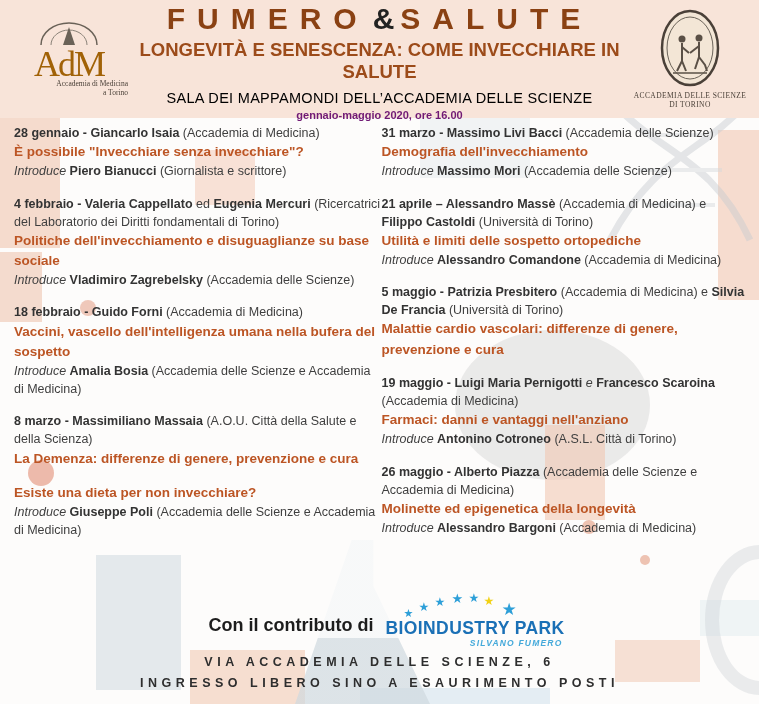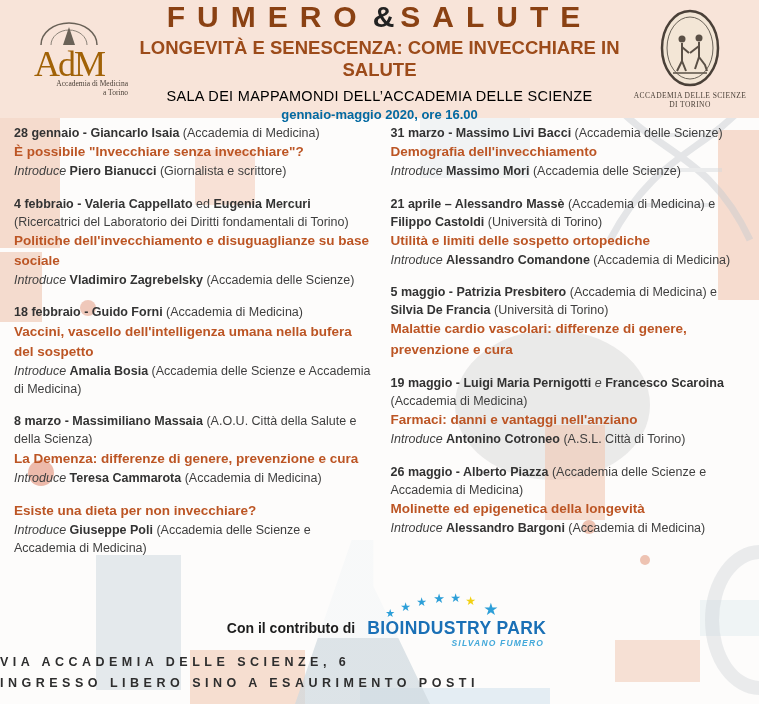--- a/index.html
+++ b/index.html
@@ -43,53 +43,53 @@
   .logo { width:118px; flex:0 0 auto; text-align:center; font-family:"Liberation Serif", serif; color:#4a4038; }
   .adm-abbr { font-size:36px; line-height:30px; letter-spacing:-2px; color:#a16207; }
   .adm-cap  { font-size:7.5px; line-height:9px; color:#4a4038;text-align:right; }
   .seal-cap { font-size:7.5px; line-height:9px; color:#4a4038; letter-spacing:.4px; }
   .head-center { flex:1 1 auto; text-align:center; padding-top:4px; }
   .main-title { font-size:30px; font-weight:bold; color:#8a4113; line-height:34px; }
   .main-title .sp { letter-spacing:12px; }
   .main-title .amp { color:#222222; letter-spacing:2px; margin:0 4px; }
   .subtitle { font-size:18.5px; font-weight:bold; color:#9c4b1a; margin-top:3px; }
   .venue { font-size:14.5px; color:#000000; margin-top:7px; letter-spacing:.3px; }
-  .dates { font-size:13px; font-weight:bold; color:#0369a1; margin-top:3px; }
+  .dates { font-size:11px; font-weight:bold; color:#701a75; margin-top:3px; }
   
   .columns {
     position:absolute; top:124px; left:14px; right:10px; z-index:2;
-    display:flex; gap:18px;
+    display:flex; 
   }
   .col { flex:1 1 0; min-width:0; }
   .event { margin-bottom:14px; font-size:12.5px; line-height:1.45; color:#3f3f3f; }
   .event-head span.b { font-weight:bold; color:#333333; }
   .event-head span.i, .event-intro span.i { font-style:italic; }
   .event-intro span.b { font-weight:bold; color:#333333; }
   .event-title { color:#bc5524; font-weight:bold; font-size:13.5px; line-height:1.5; }
   
   .sponsor-row {
     position:absolute; top:594px; left:0; right:0; height:56px; z-index:2;
     display:flex; justify-content:center; align-items:flex-end; gap:12px;
   }
-  .contribution-label { font-size:14px; font-weight:bold; color:#1d1d1d; padding-bottom:14px; }
+  .contribution-label { font-size:18px; font-weight:bold; color:#1d1d1d; padding-bottom:14px; }
   .sponsor-logo { position:relative; width:165px; height:56px; }
   .stars { position:absolute; left:18px; top:-2px; width:130px; height:26px; }
   .stars span { position:absolute; color:#2d9fd8; line-height:1; }
   .st1 { left:0;    top:16px; font-size:11px; }
   .st2 { left:15px; top:9px;  font-size:12px; }
   .st3 { left:31px; top:4px;  font-size:12px; }
   .st4 { left:48px; top:0;    font-size:13px; }
   .st5 { left:65px; top:0;    font-size:12px; }
   .st6 { left:80px; top:3px;  font-size:12px; color:#f2d113 !important; }
   .st7 { left:98px; top:9px;  font-size:17px; }
   .sponsor-name { position:absolute; left:0; top:24px; font-size:17.5px; font-weight:bold; color:#1a70b6; letter-spacing:.4px; white-space:nowrap; }
   .sponsor-sub  { position:absolute; right:-12px; top:44px; font-size:8.5px; font-weight:bold; font-style:italic; color:#44a9da; letter-spacing:1.2px; white-space:nowrap; }
   .address {
     position:absolute; top:652px; left:0; right:0; z-index:2;
-    text-align:left; font-size:12.5px; font-weight:bold; color:#2e2e2e;
+    text-align:center; font-size:12.5px; font-weight:bold; color:#2e2e2e;
     letter-spacing:4.5px; line-height:1.65;
   }
 </style>
 </head>
 <body>
 
 <div class="poster">
 
   <div class="bg" aria-hidden="true">
     <div class="sh1"></div>
@@ -170,21 +170,20 @@
         <div class="event-intro"><span class="i">Introduce </span><span class="b">Vladimiro Zagrebelsky </span><span>(Accademia delle Scienze)</span></div>
       </article>
       <article class="event">
         <div class="event-head"><span class="b">18 febbraio - Guido Forni </span><span>(Accademia di Medicina)</span></div>
         <div class="event-title">Vaccini, vascello dell'intelligenza umana nella bufera del sospetto</div>
         <div class="event-intro"><span class="i">Introduce </span><span class="b">Amalia Bosia </span><span>(Accademia delle Scienze e Accademia di Medicina)</span></div>
       </article>
       <article class="event">
         <div class="event-head"><span class="b">8 marzo - Massimiliano Massaia </span><span>(A.O.U. Città della Salute e della Scienza)</span></div>
         <div class="event-title">La Demenza: differenze di genere, prevenzione e cura</div>
-        <div class="event-intro"><span class="i">Introduce </span><span class="b">Teresa Cammarota </span><span>(Accademia di Medicina)</span></div>
       </article>
       <article class="event">
         <div class="event-title">Esiste una dieta per non invecchiare?</div>
         <div class="event-intro"><span class="i">Introduce </span><span class="b">Giuseppe Poli </span><span>(Accademia delle Scienze e Accademia di Medicina)</span></div>
       </article>
     </section>
 
     <section class="col">
       <article class="event">
         <div class="event-head"><span class="b">31 marzo - Massimo Livi Bacci </span><span>(Accademia delle Scienze)</span></div>

